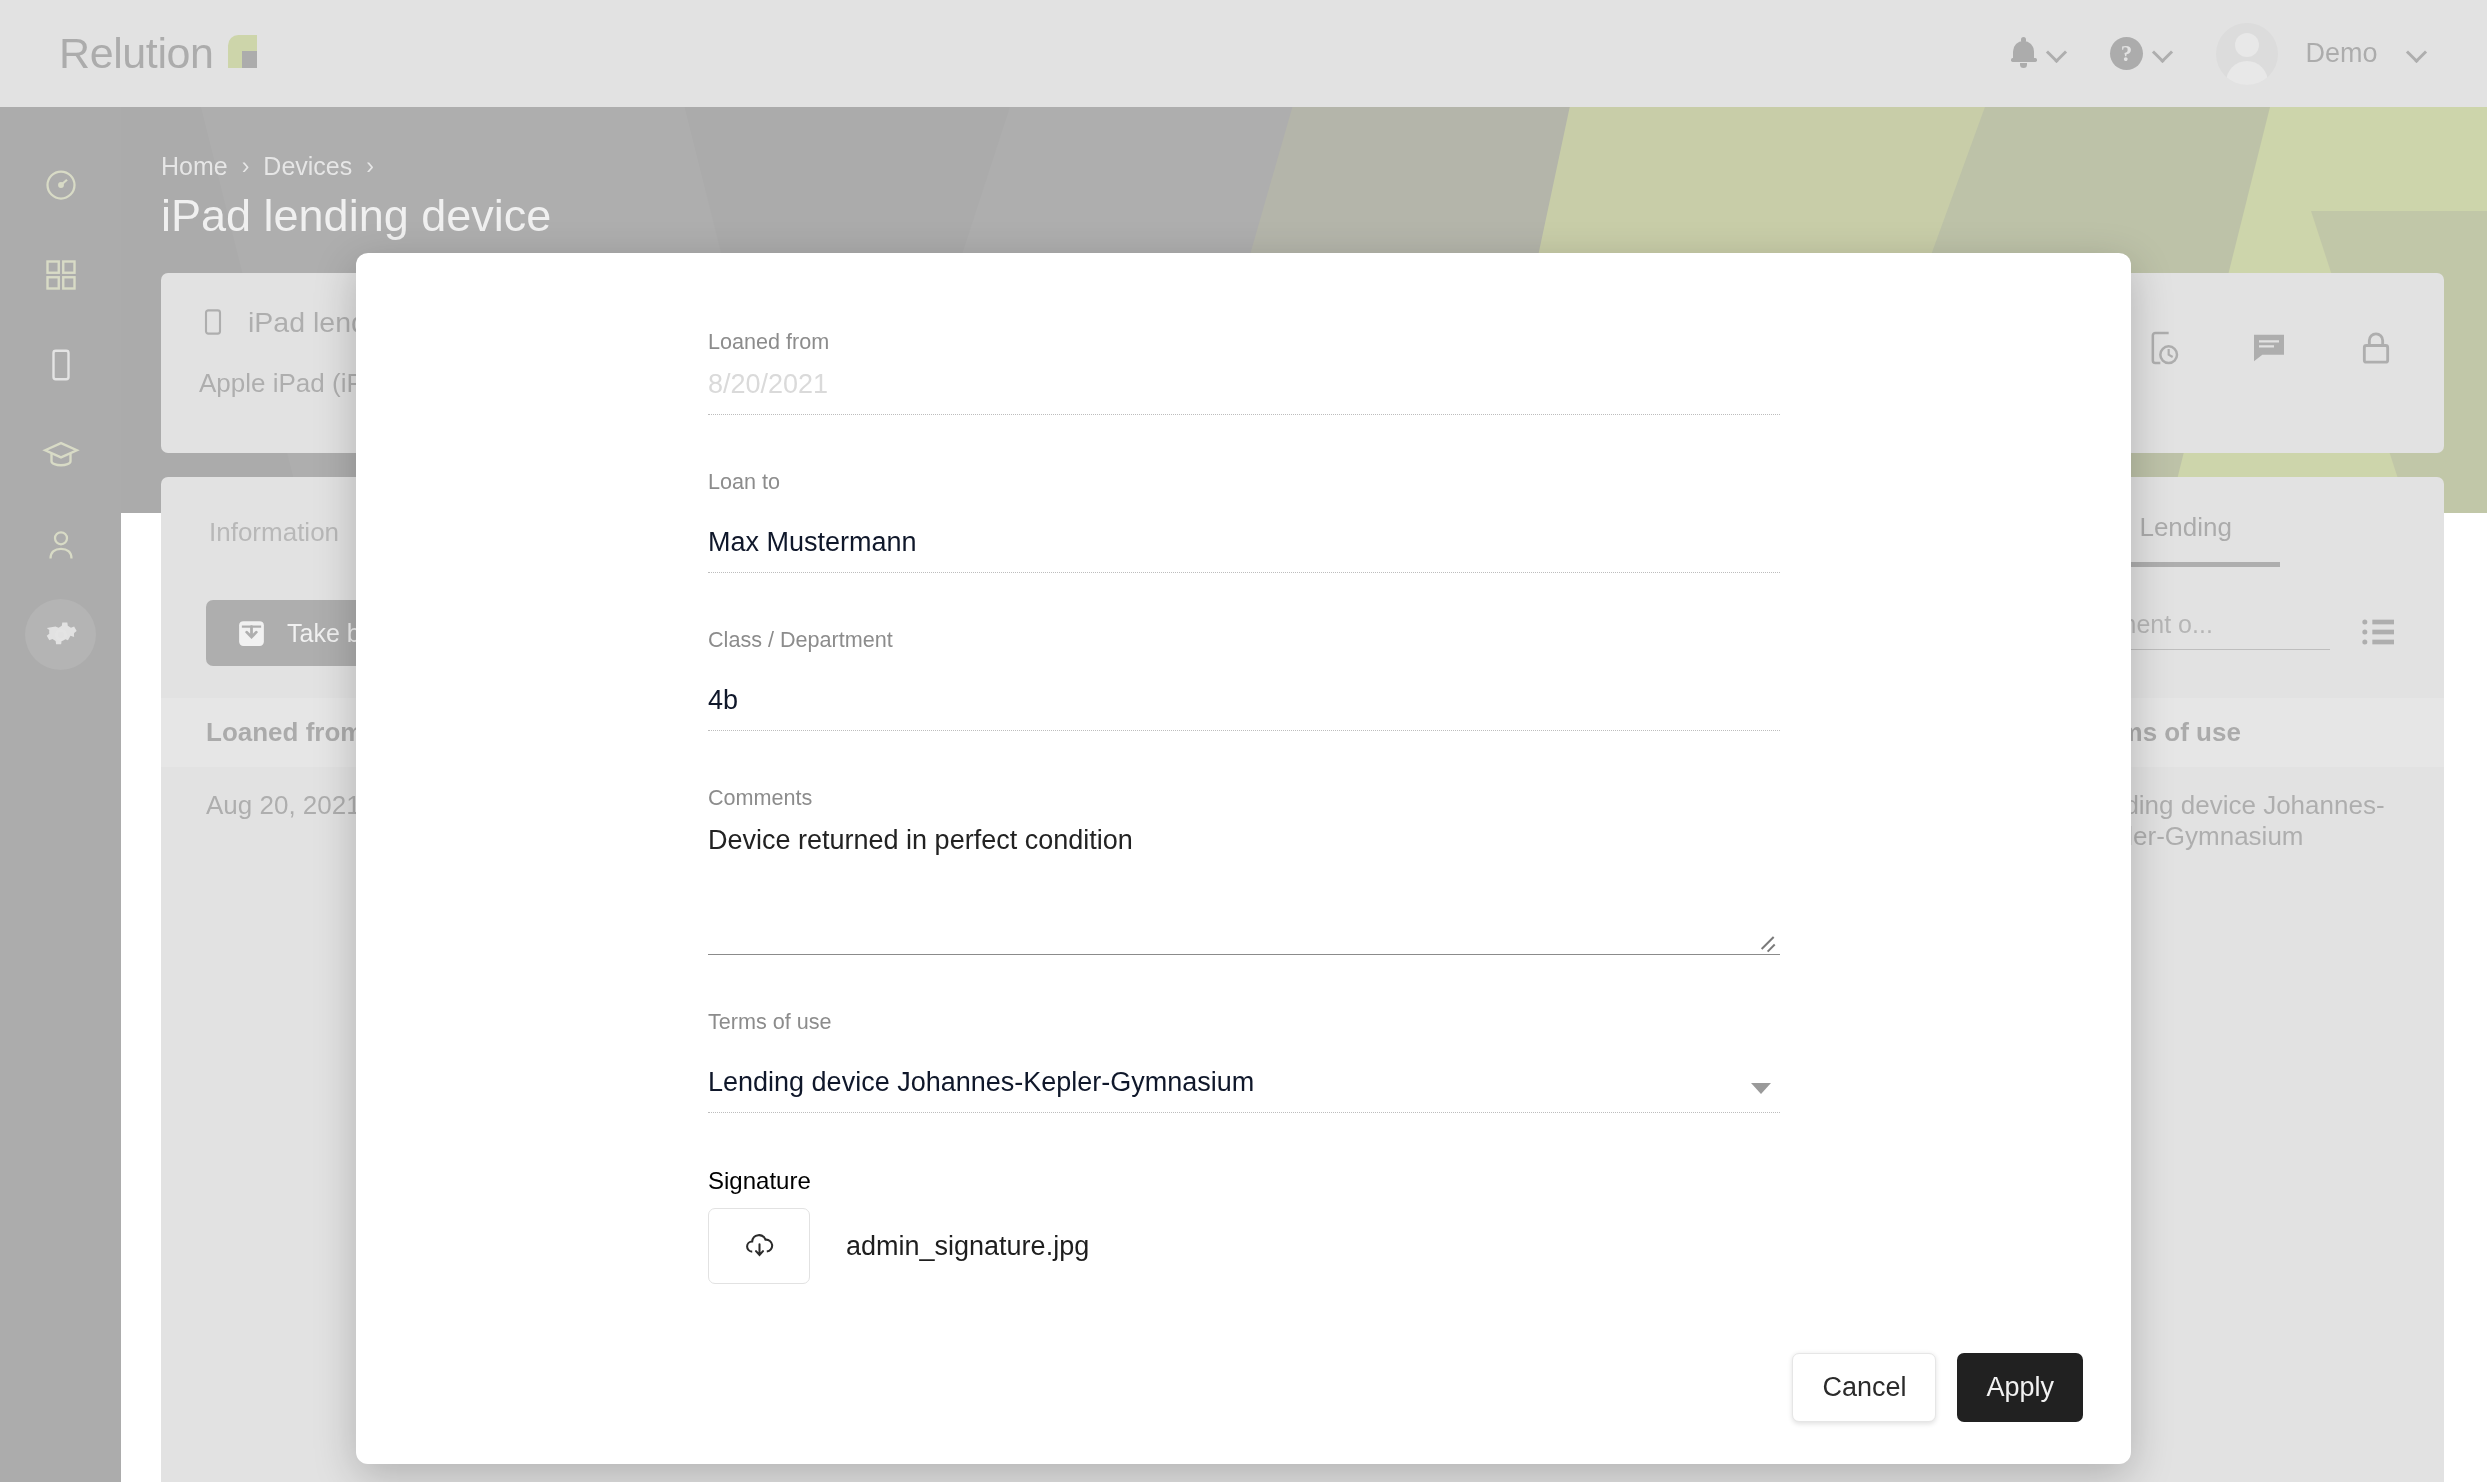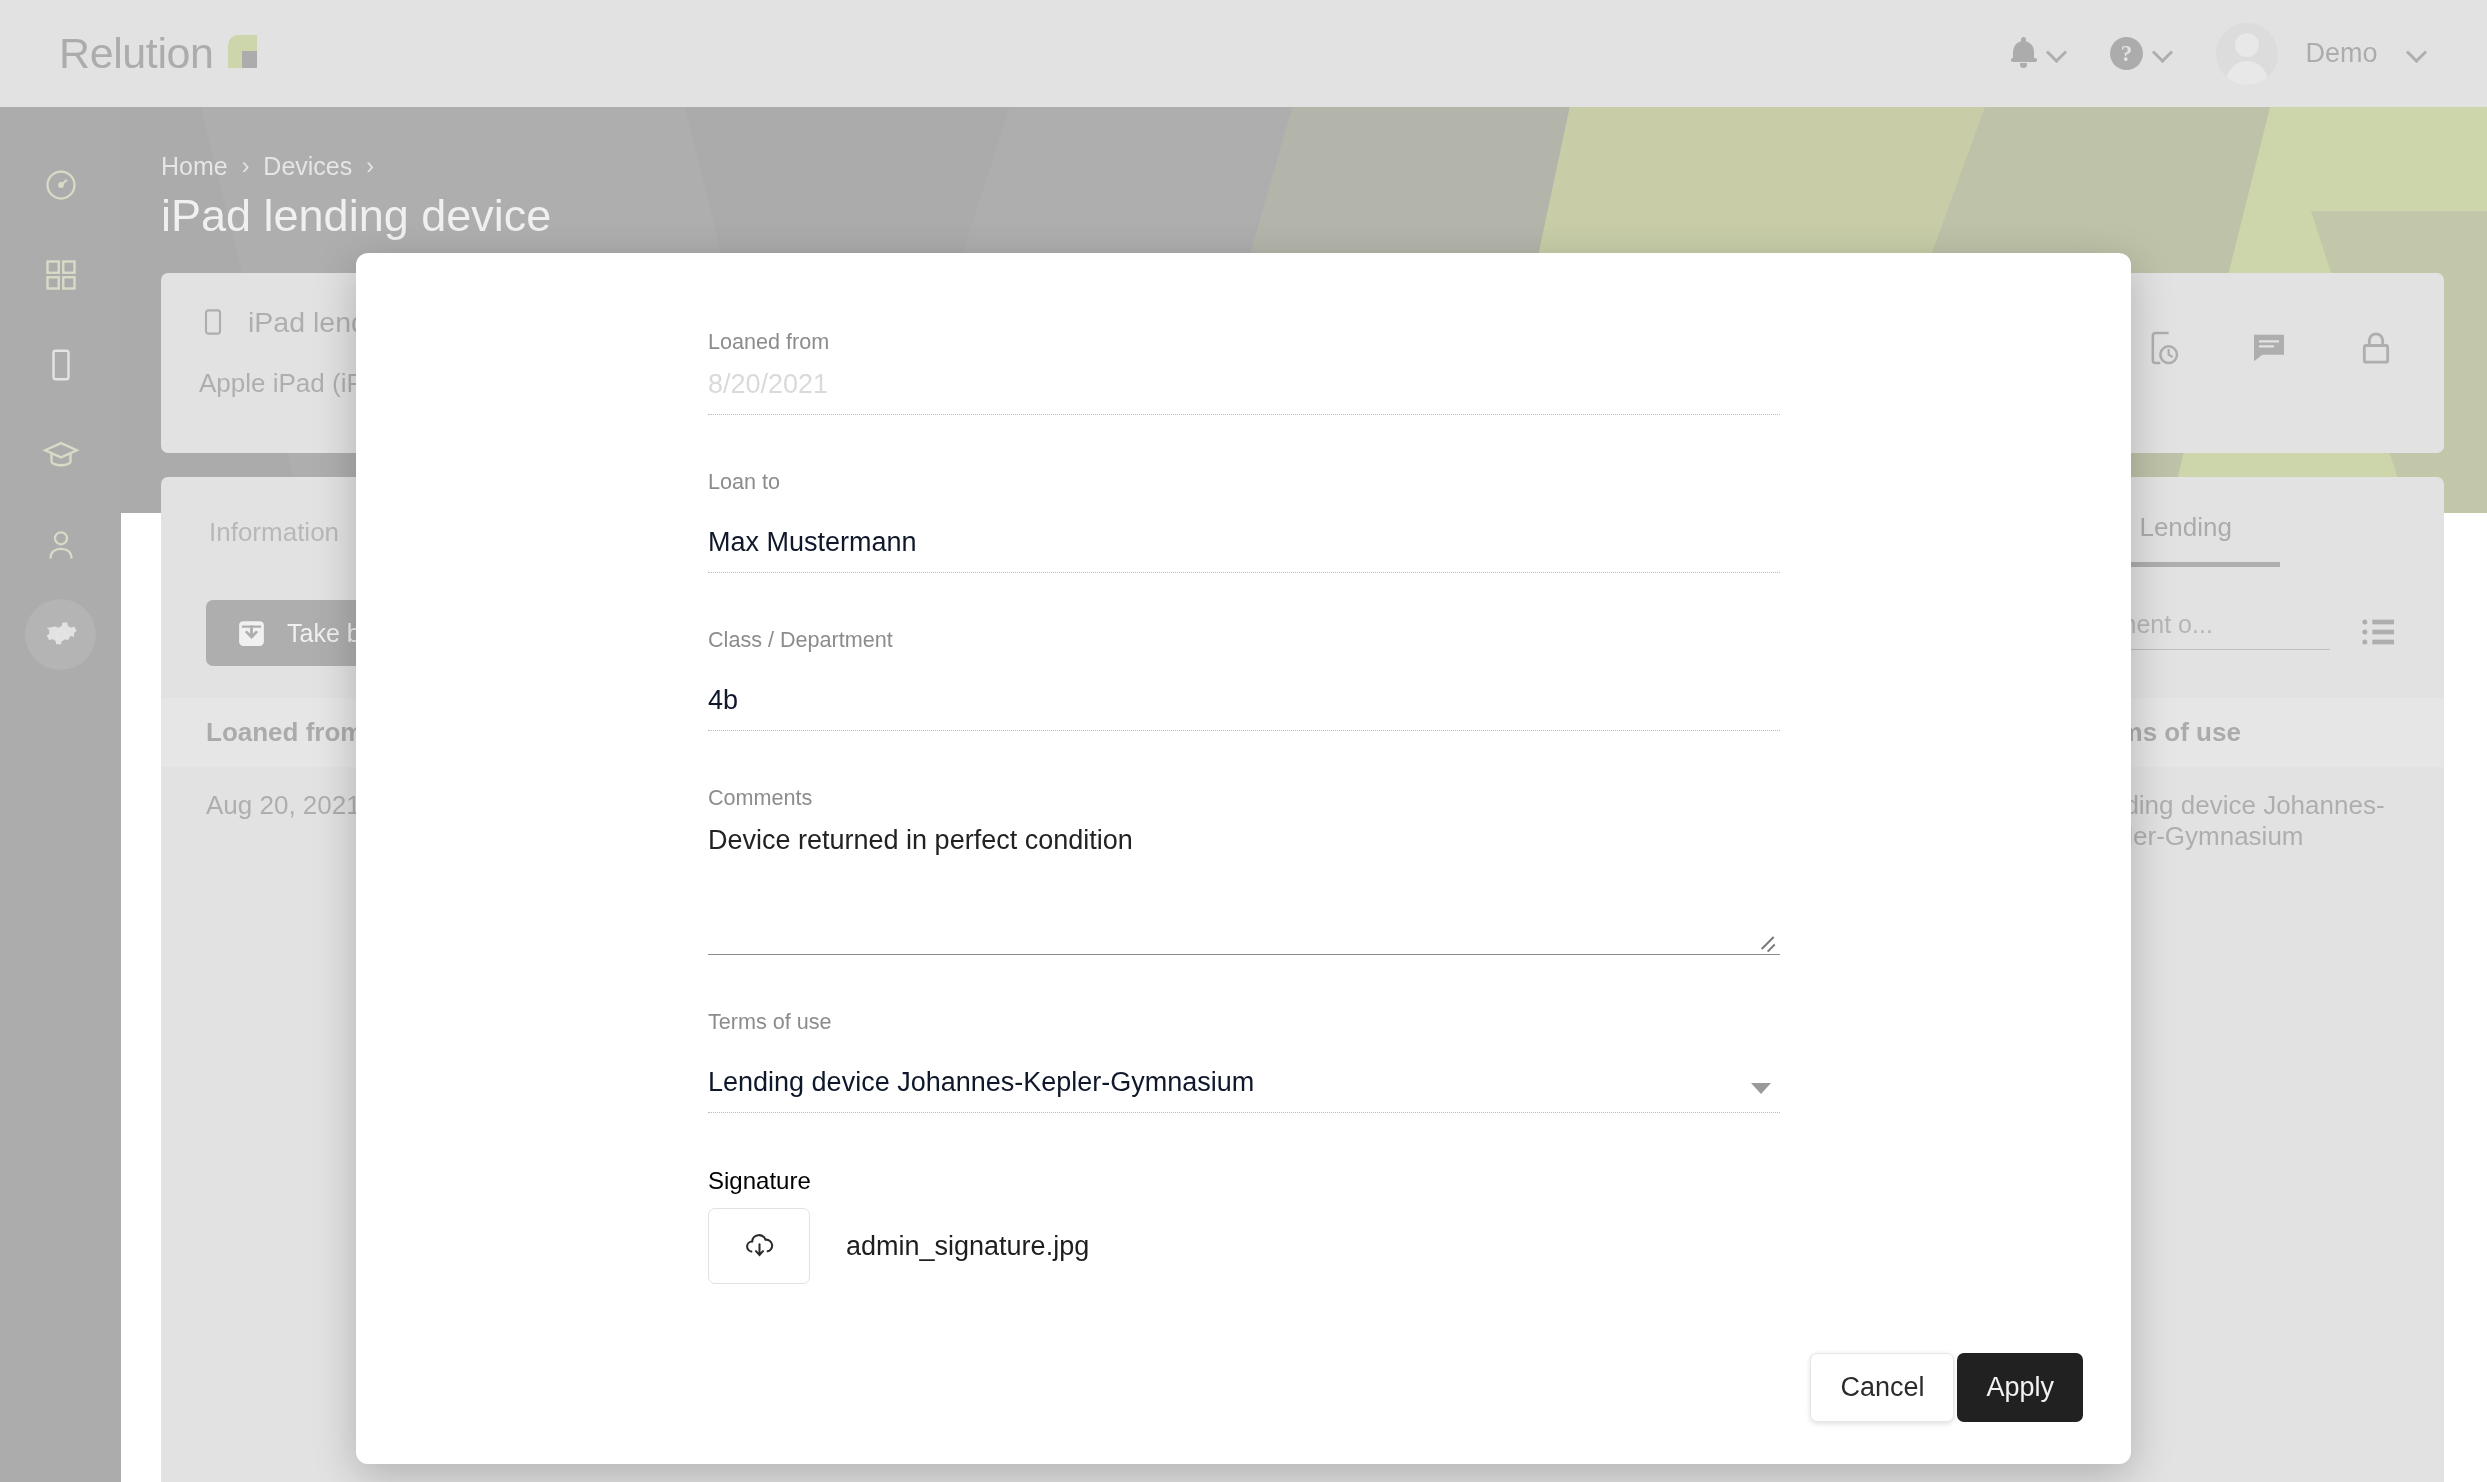--- a/index.html
+++ b/index.html
@@ -181,21 +181,21 @@
     border-top: 11.2px solid #9a9a9a;
   }
   .sig-label { font-size: 24px; color:#000000; margin-bottom: 13px; }
   .sig-row { display:flex; align-items:center; gap: 36px; }
   .sig-btn {
     width: 102px; height: 76px; border: 1.7px solid #e2e2e2; border-radius: 7px;
     display:flex; align-items:center; justify-content:center; background:#fff; cursor:pointer;
   }
   .sig-name { font-size: 27px; color:#1e1e1e; }
   .dlg-actions {
-    position:absolute; right: 48px; bottom: 42px; display:flex; gap: 3px; align-items:center;
+    position:absolute; right: 48px; bottom: 42px; display:flex; gap: 21px; align-items:center;
   }
   .btn {
     font-size: 27px; border-radius: 7px; padding: 0 29px; height: 69px;
     display:flex; align-items:center; justify-content:center; cursor:pointer;
     font-family: "Liberation Sans", sans-serif;
   }
   .btn-cancel { background:#fff; color:#2b2b2b; border: 1.7px solid #e6e6e6; box-shadow: 0 1.7px 5.2px rgba(0,0,0,0.12); }
   .btn-apply { background:#212121; color:#f2f2f2; border: none; }
 </style>
 </head>

